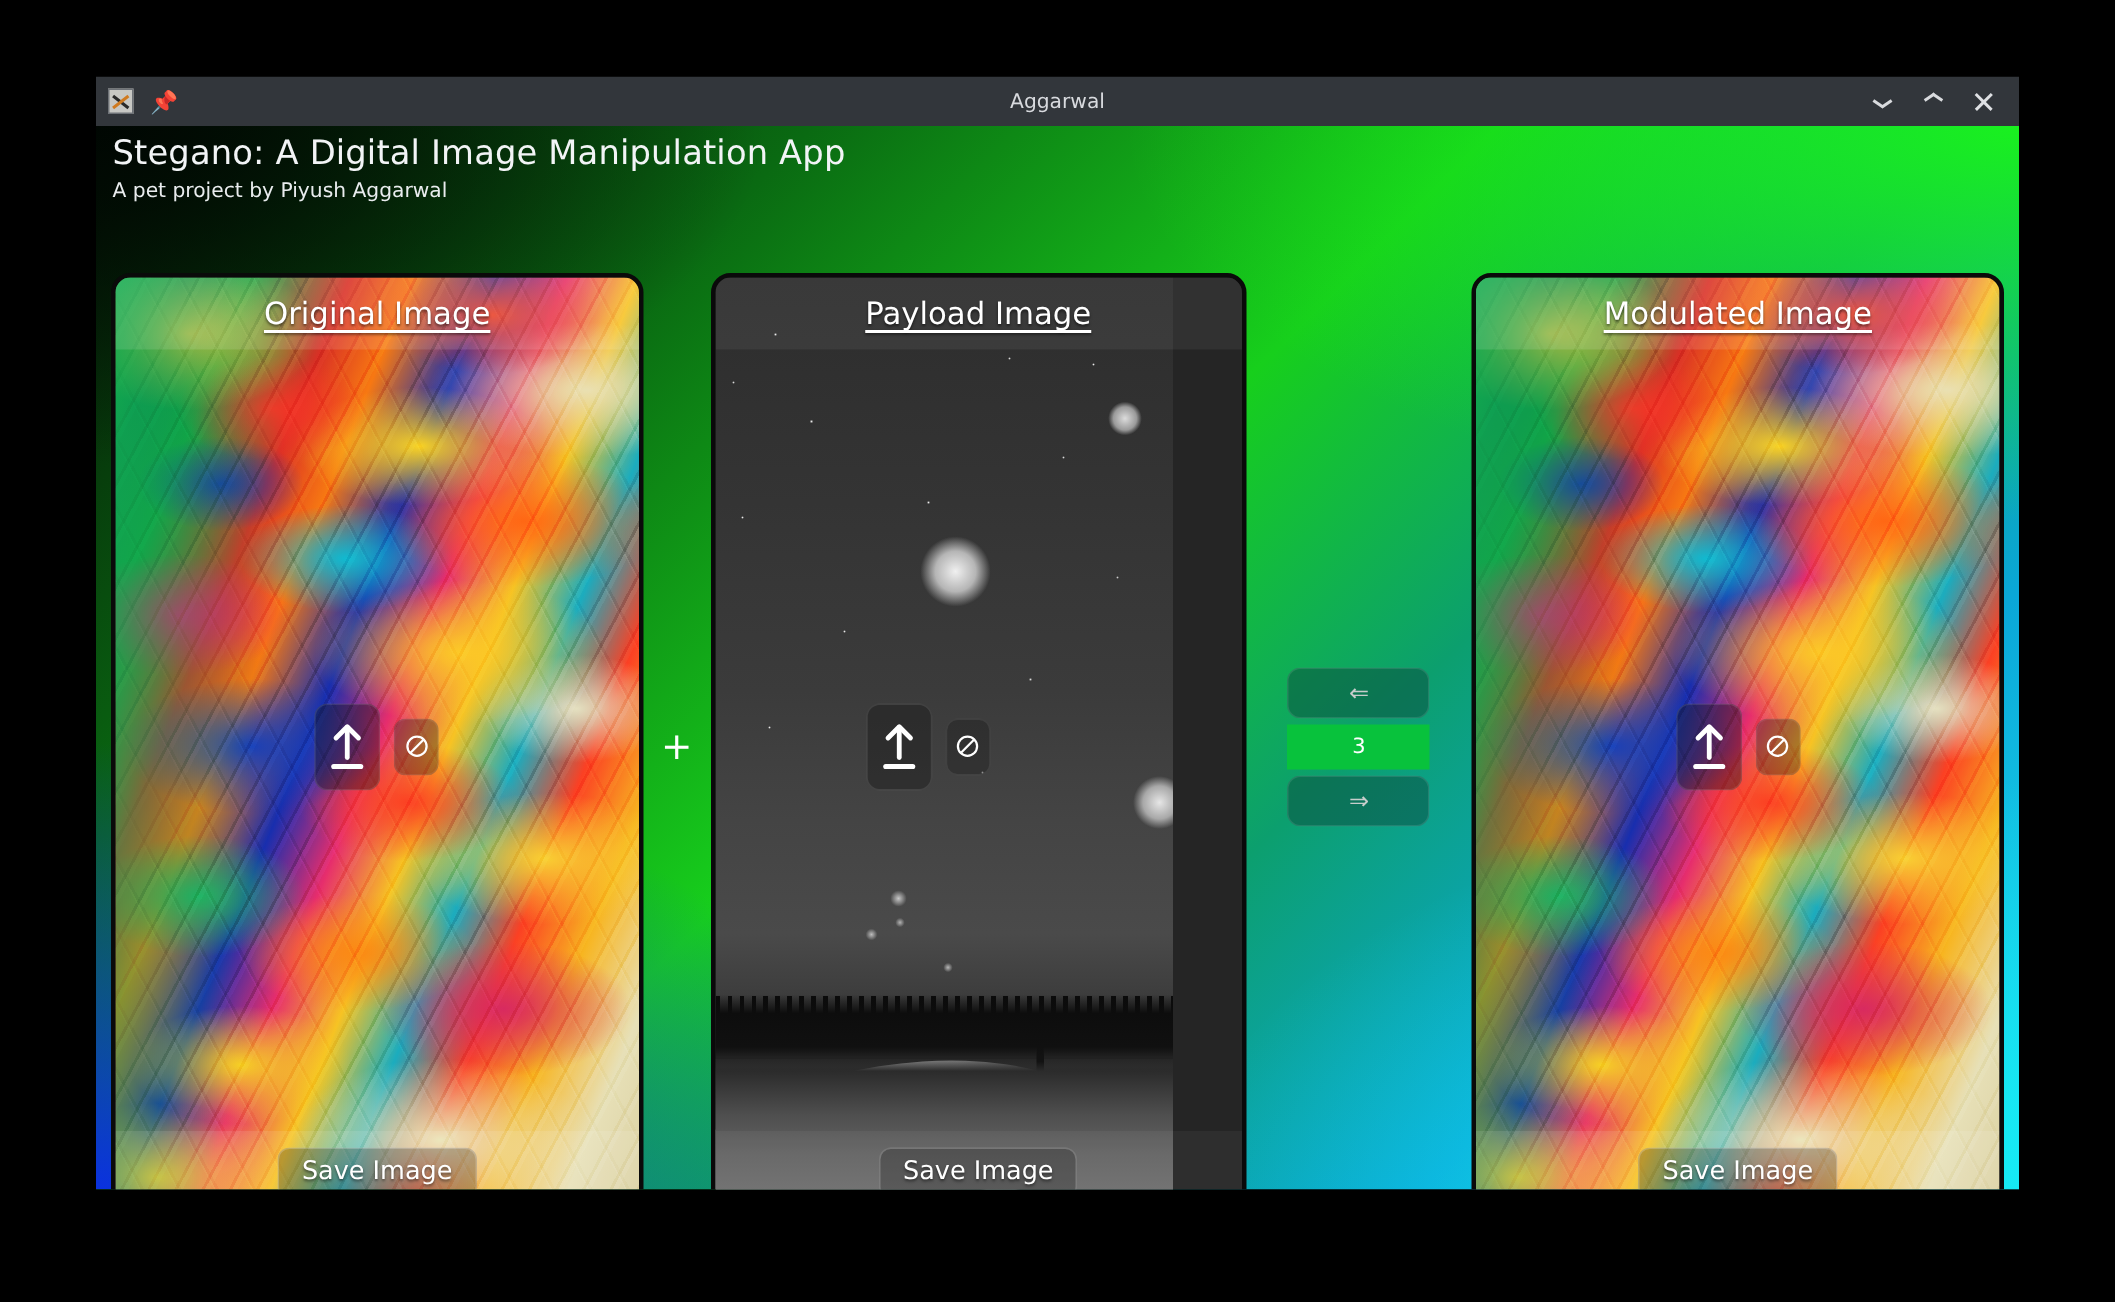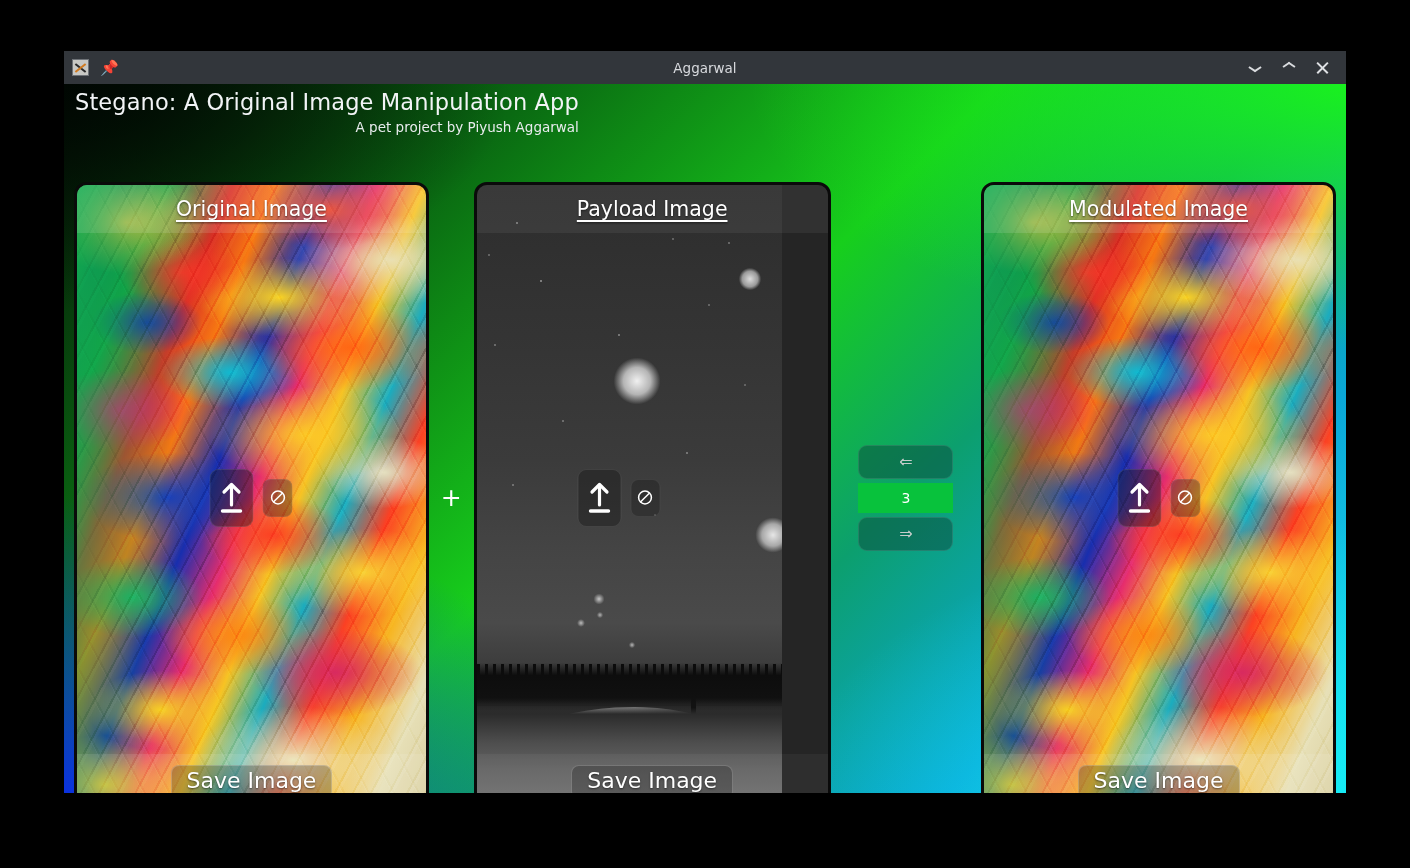--- a/index.html
+++ b/index.html
@@ -145,21 +145,20 @@
     font-weight: 400;
     letter-spacing: 0.1px;
     line-height: 30px;
   }
   #app-subtitle {
     color: #e9ecee;
     font-size: 13.5px;
     font-weight: 400;
     line-height: 18px;
     margin-top: 1px;
-    text-align: right;
   }
 
   
   #panels-row {
     position: absolute;
     left: 0; right: 0;
     top: 98px;
     height: 634px;
     display: flex;
     align-items: flex-start;
@@ -398,21 +397,21 @@
     background: rgba(255,255,255,0.10);
     z-index: 3;
   }
   .save-wrap.dark { background: rgba(255,255,255,0.045); }
   .save-btn {
     padding: 5px 15px 7px;
     border-radius: 8px;
     border: 1px solid rgba(255,255,255,0.22);
     background: rgba(25,25,25,0.28);
     color: #ffffff;
-    font-size: 22px;
+    font-size: 17px;
     line-height: 20px;
     cursor: pointer;
     text-shadow: 0 1px 2px rgba(0,0,0,0.5);
   }
 
   
   .plus-sep {
     width: 48px;
     height: 631px;
     display: flex;
@@ -485,21 +484,21 @@
         <span class="tb-btn">
           <span class="chev chev-up"></span>
         </span>
         <span class="tb-btn xmark"></span>
       </div>
     </div>
 
     <div id="window-body">
 
       <div id="header">
-        <div id="app-title">Stegano: A Original Image Manipulation App</div>
+        <div id="app-title">Stegano: A Digital Image Manipulation App</div>
         <div id="app-subtitle">A pet project by Piyush Aggarwal</div>
       </div>
 
       <div id="panels-row">
 
         <div style="width:11px;height:1px;"></div>
 
         <div class="panel panel-orig">
           <div class="art-oil"></div>
           <div class="art-oil-left"></div>

